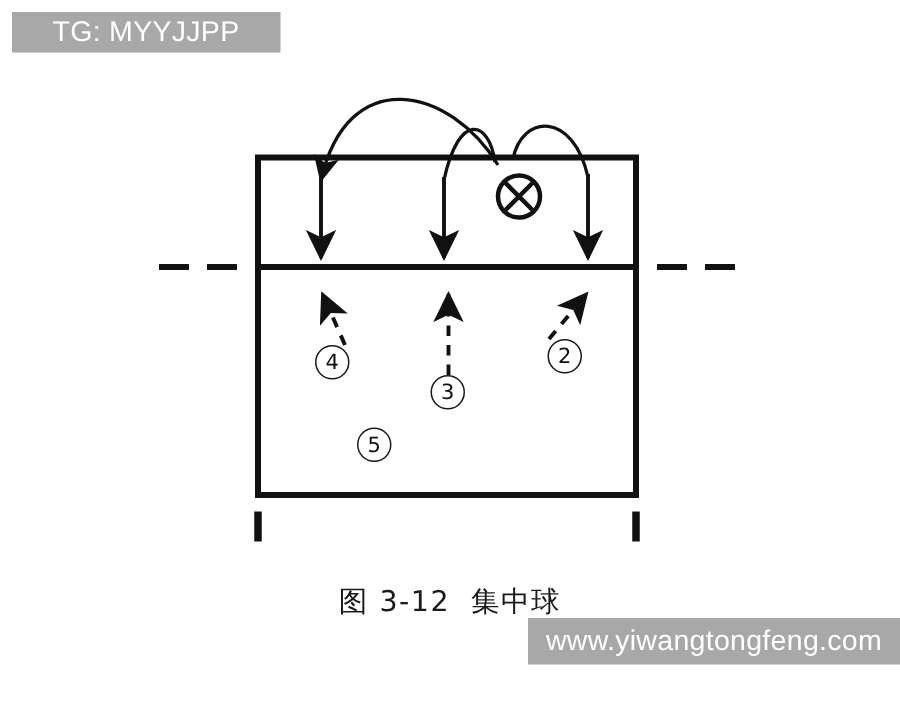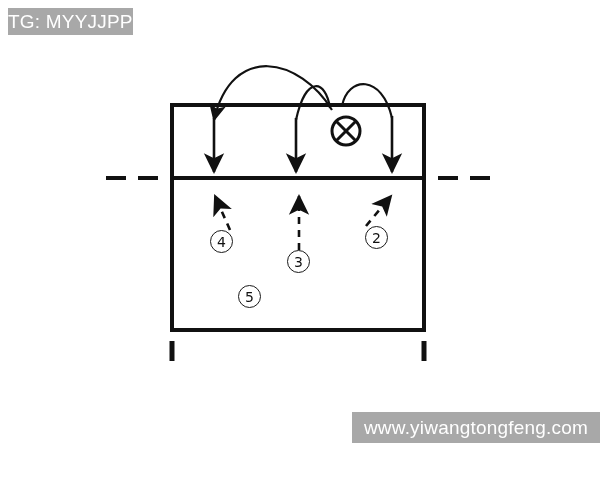--- a/index.html
+++ b/index.html
@@ -40,21 +40,21 @@
     font-family: "Liberation Sans", sans-serif;
     white-space: nowrap;
     line-height: 1;
     display: flex;
     align-items: center;
   }
   #watermark-top-left {
     left: 8px;
     top: 8px;
     height: 27px;
-    padding: 0 0;
+    padding: 0 27px;
     font-size: 19px;
     letter-spacing: 0.2px;
   }
   #watermark-bottom-right {
     right: 0px;
     bottom: 37px;
     height: 31px;
     padding: 0 12px;
     font-size: 19px;
     letter-spacing: 0.2px;
@@ -162,20 +162,23 @@
   <div class="player-marker" style="left:287px; top:250px;">
     <span>3</span>
   </div>
   <div class="player-marker" style="left:365px; top:226px;">
     <span>2</span>
   </div>
   <div class="player-marker" style="left:238px; top:285px;">
     <span>5</span>
   </div>
 
+  <div id="figure-caption">
+    <span class="cap-num">图 3-12</span><span>集中球</span>
+  </div>
 
 
 </div>
 
 <div class="wm-box" id="watermark-top-left">
   <span>TG: MYYJJPP</span>
 </div>
 <div class="wm-box" id="watermark-bottom-right">
   <span>www.yiwangtongfeng.com</span>
 </div>

